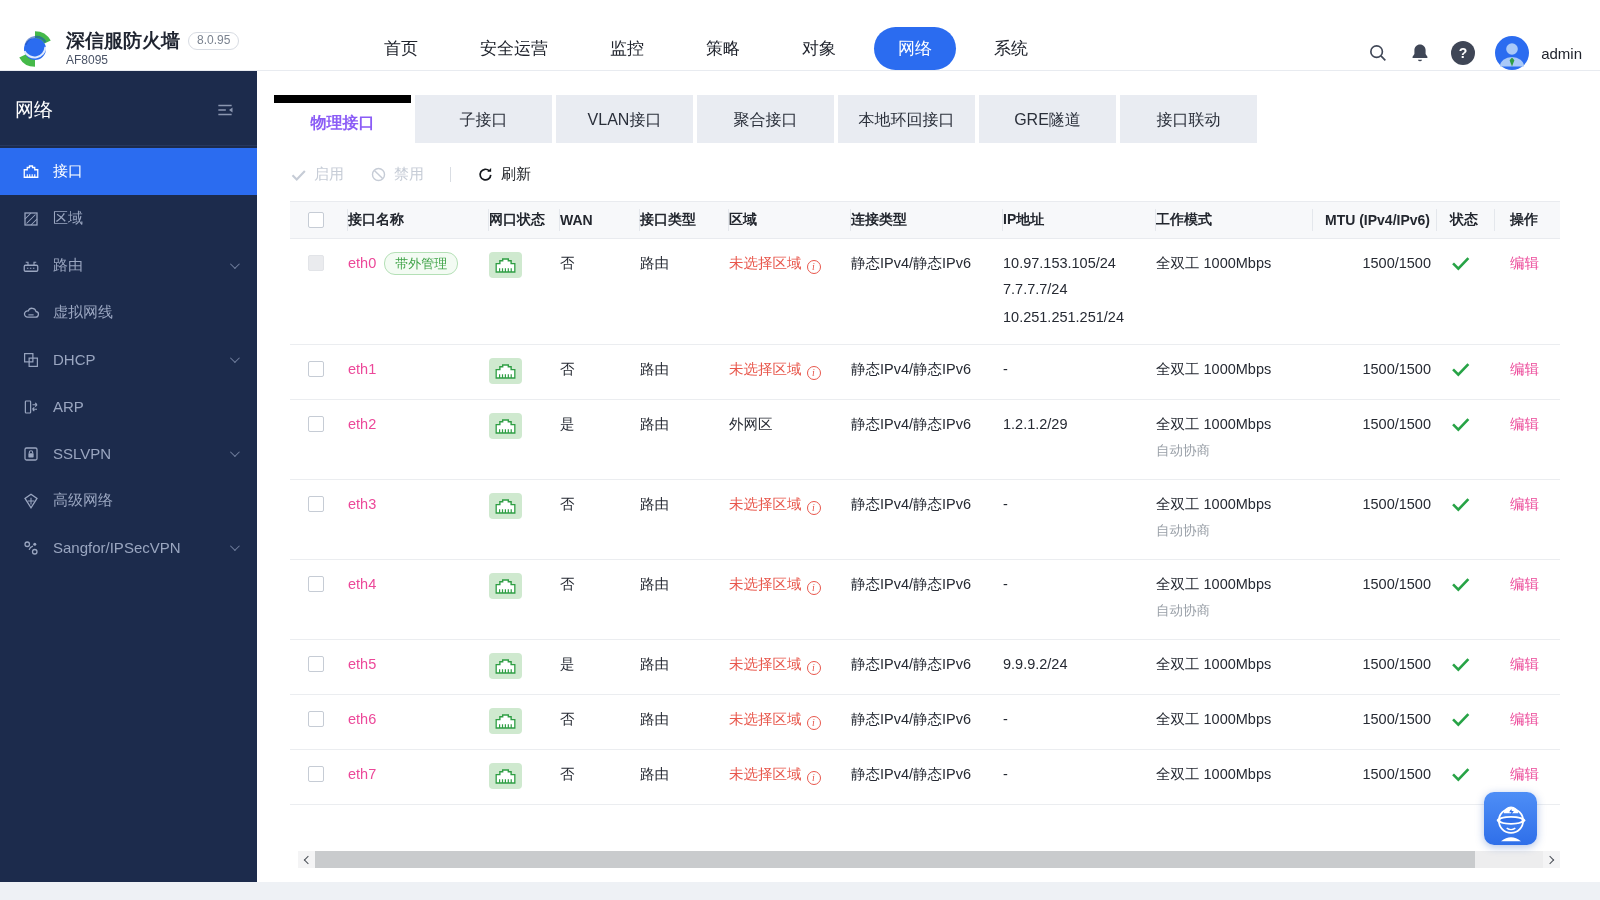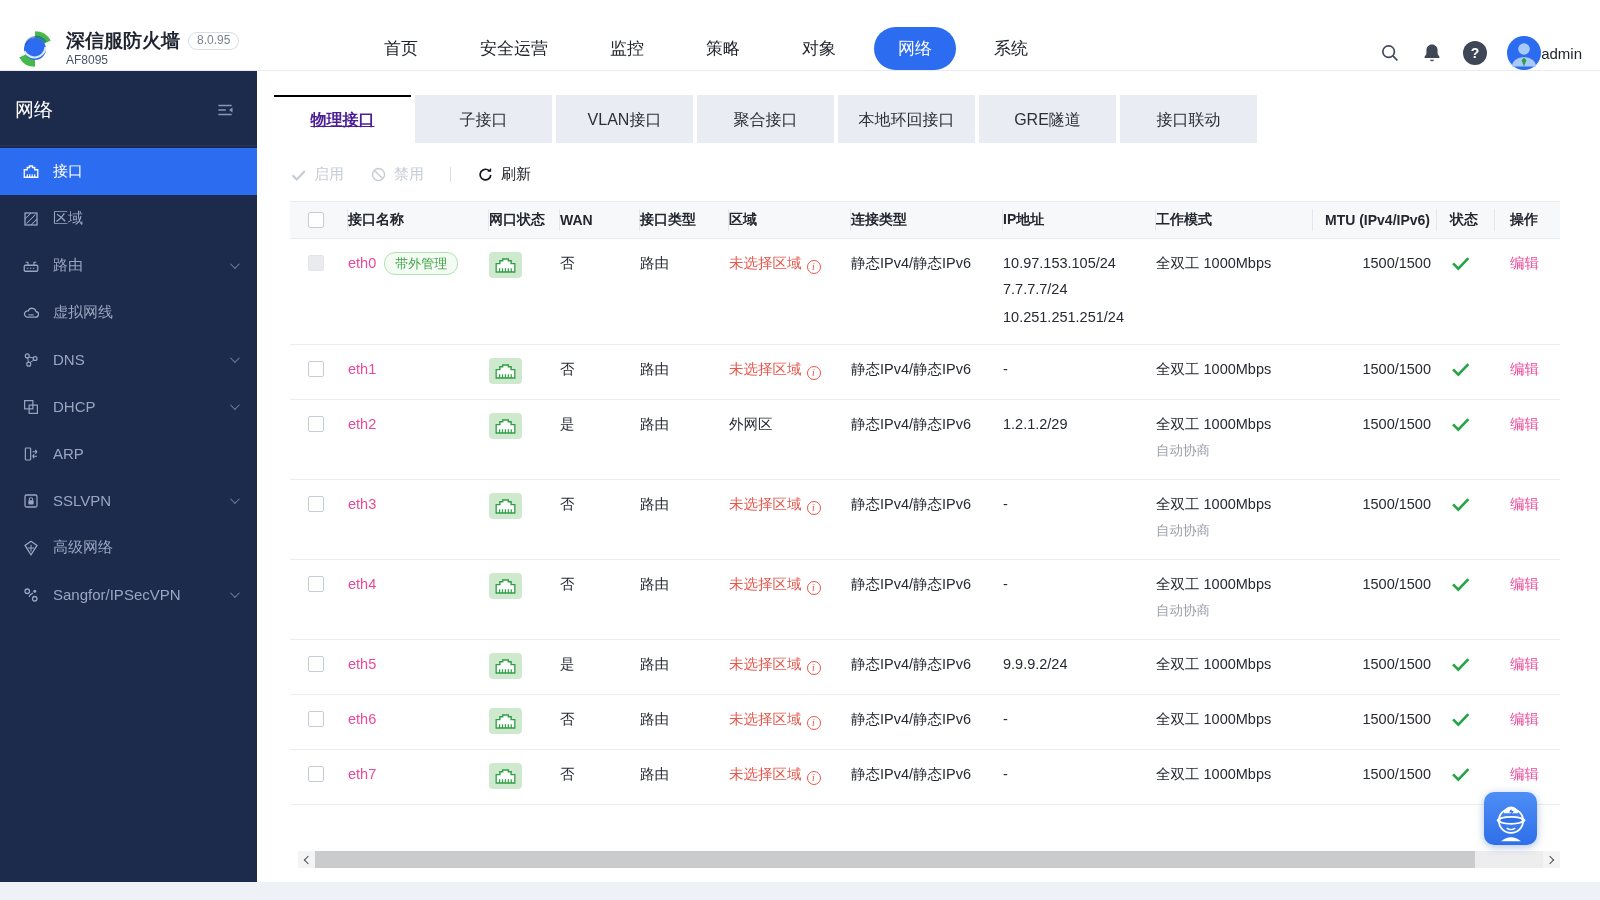--- a/index.html
+++ b/index.html
@@ -13,41 +13,41 @@
   .brand-row{display:flex;align-items:center;gap:8px;}
   .brand-title{font-size:19px;font-weight:bold;color:#1f2430;}
   .ver-pill{font-size:12px;color:#7a828f;border:1px solid #d8dce3;border-radius:10px;padding:1px 8px;}
   .brand-model{font-size:12px;color:#4a5366;margin-top:2px;}
   .topnav{display:flex;align-items:center;gap:14px;margin-left:96px;}
   .nav-item{font-size:17px;color:#20242d;padding:10px 24px;border-radius:22px;cursor:pointer;white-space:nowrap;}
   .nav-item.active{background:#2b6cf0;color:#fff;}
   .top-right{margin-left:auto;display:flex;align-items:center;gap:20px;}
   .tico{width:22px;height:22px;color:#3f4656;cursor:pointer;}
   .help-circle{width:24px;height:24px;border-radius:50%;background:#3f4656;color:#fff;font-size:14px;font-weight:bold;display:flex;align-items:center;justify-content:center;cursor:pointer;}
-  .userbox{display:flex;align-items:center;gap:0;cursor:pointer;}
+  .userbox{display:flex;align-items:center;gap:12px;cursor:pointer;}
   .user-name{font-size:15px;color:#20242d;}
 
   
   .mid{flex:1 1 auto;display:flex;min-height:0;}
   .sidebar{width:257px;flex:0 0 257px;background:#1c2b4c;color:#9aa6c0;display:flex;flex-direction:column;}
   .side-head{display:flex;align-items:center;justify-content:space-between;padding:26px 22px 22px 15px;border-bottom:1px solid #27375c;}
   .side-title{color:#fff;font-size:19px;}
   .collapse-ic{width:20px;height:20px;color:#8b97b1;cursor:pointer;}
   .side-menu{padding-top:2px;}
   .side-item{display:flex;align-items:center;height:47px;padding:0 20px 0 22px;font-size:15px;cursor:pointer;gap:13px;}
   .side-item.active{background:#2b6cf0;color:#fff;}
   .si{width:18px;height:18px;flex:0 0 18px;}
   .side-label{flex:1 1 auto;white-space:nowrap;}
   .chev{width:7px;height:7px;border-right:1.5px solid #6f7d9c;border-bottom:1.5px solid #6f7d9c;transform:rotate(45deg) translateY(-2px);}
 
   
   .content{flex:1 1 auto;background:#fff;position:relative;overflow:hidden;padding-top:24px;}
   .tabs{display:flex;gap:4px;margin-left:17px;}
   .tab{width:137px;height:48px;display:flex;align-items:center;justify-content:center;font-size:16px;background:#e9ecf2;color:#2a2f3a;border-top:3px solid transparent;cursor:pointer;}
-  .tab.active{background:#fff;color:#4c1d95;font-weight:bold;border-top:2px solid #000000;text-decoration:underline;}
+  .tab.active{background:#fff;color:#8b5cf6;font-weight:bold;border-top:8px solid #000000;}
 
   .toolbar{display:flex;align-items:center;gap:26px;margin:13px 0 0 33px;height:36px;font-size:15px;}
   .tool-btn{display:flex;align-items:center;gap:7px;cursor:pointer;color:#15181d;}
   .tool-btn.disabled{color:#c6ccd6;cursor:default;}
   .tool-ic{width:17px;height:17px;}
   .tool-sep{width:1px;height:15px;background:#d9dde3;}
 
   
   .table{margin:9px 0 0 33px;width:1270px;}
   .trow{display:grid;grid-template-columns:58px 141px 71px 80px 89px 122px 152px 153px 157px 124px 58px 60px;}
@@ -246,27 +246,20 @@
             <span class="chev"></span>
           </div>
           <div class="side-item">
             <svg class="si">
               <use href="#sym-virtual-wire"></use>
             </svg>
             <span class="side-label">虚拟网线</span>
           </div>
           <div class="side-item">
             <svg class="si">
-              <use href="#sym-dns"></use>
-            </svg>
-            <span class="side-label">DNS</span>
-            <span class="chev"></span>
-          </div>
-          <div class="side-item">
-            <svg class="si">
               <use href="#sym-dhcp"></use>
             </svg>
             <span class="side-label">DHCP</span>
             <span class="chev"></span>
           </div>
           <div class="side-item">
             <svg class="si">
               <use href="#sym-arp"></use>
             </svg>
             <span class="side-label">ARP</span>

